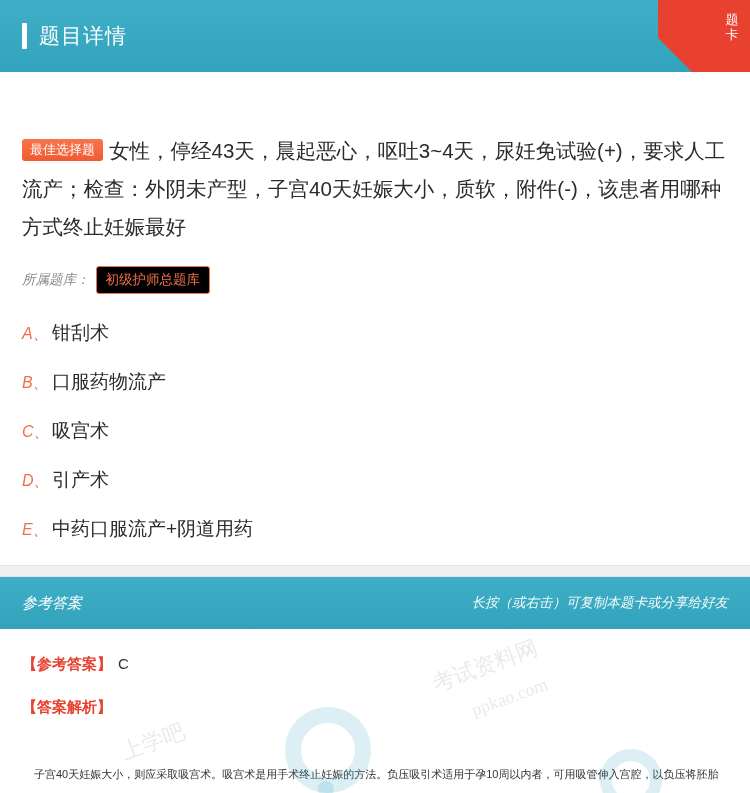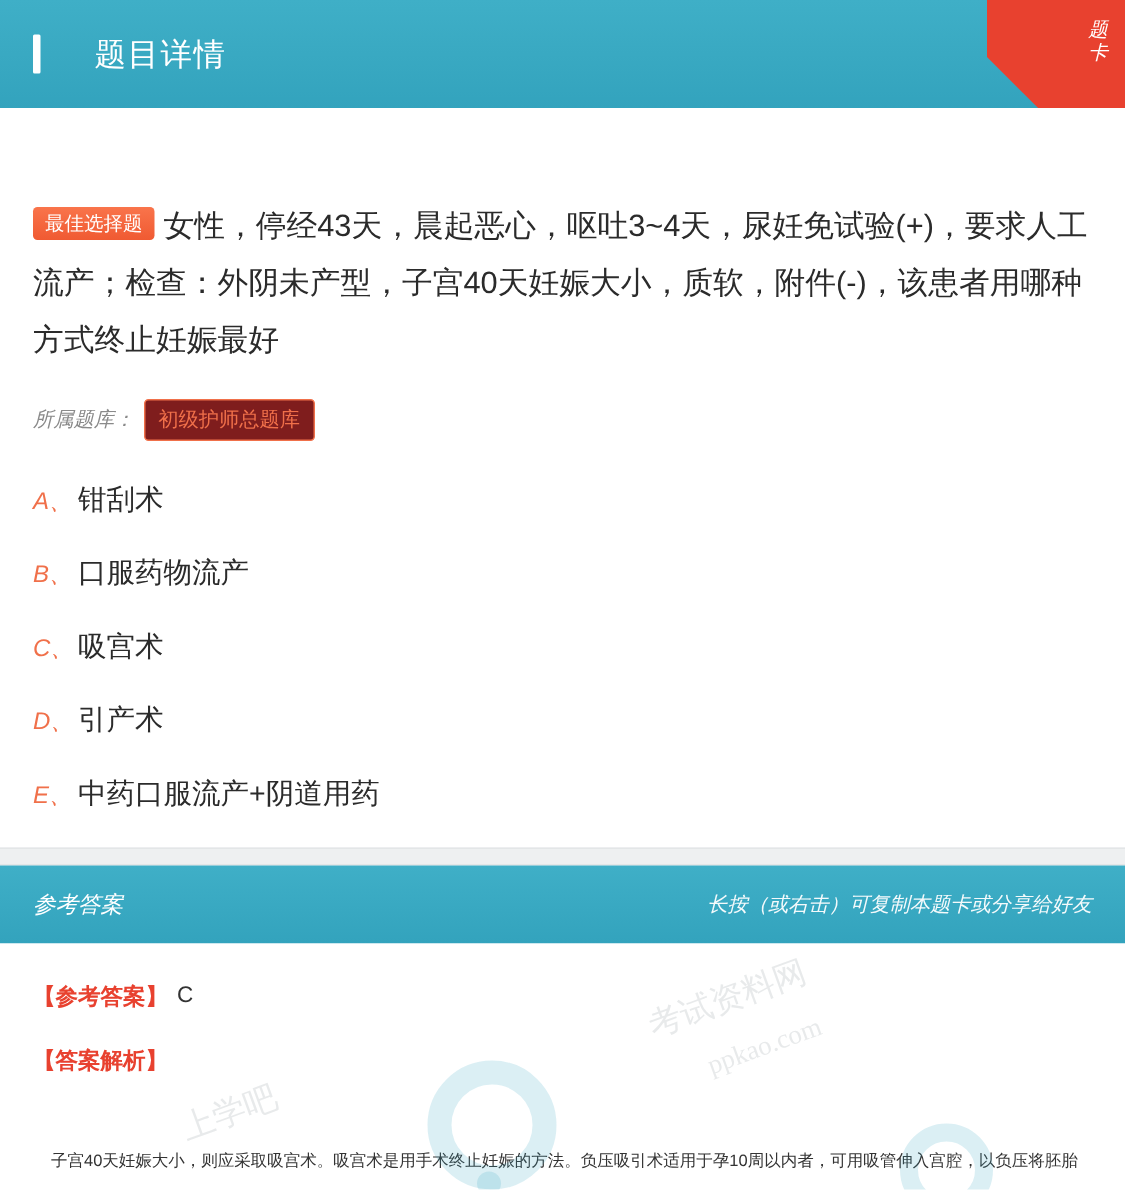--- a/index.html
+++ b/index.html
@@ -31,30 +31,28 @@
     height: 26px;
     background: #ffffff;
     margin-left: 22px;
     margin-right: 12px;
     border-radius: 1px;
   }
   .header-title {
     color: #ffffff;
     font-size: 21px;
     letter-spacing: 1px;
-    margin-left: 24px;
   }
   .corner-ribbon {
     position: absolute;
     top: 0;
     right: 0;
     width: 92px;
     height: 92px;
     overflow: hidden;
-    font-style: italic;
   }
   .corner-ribbon .tri {
     position: absolute;
     top: -46px;
     right: -46px;
     width: 130px;
     height: 130px;
     background: #e8412f;
     transform: rotate(45deg);
   }
@@ -105,21 +103,21 @@
     margin-right: 6px;
     font-style: italic;
   }
   .bank-value {
     display: inline-block;
     border: 1px solid #f0704a;
     color: #f0704a;
     font-size: 13.5px;
     padding: 4px 9px;
     border-radius: 3px;
-    background: #7f1d1d;
+    background: #000000;
   }
 
   
   .options {
     margin-top: 26px;
     padding: 0 22px;
   }
   .option {
     display: flex;
     align-items: baseline;

